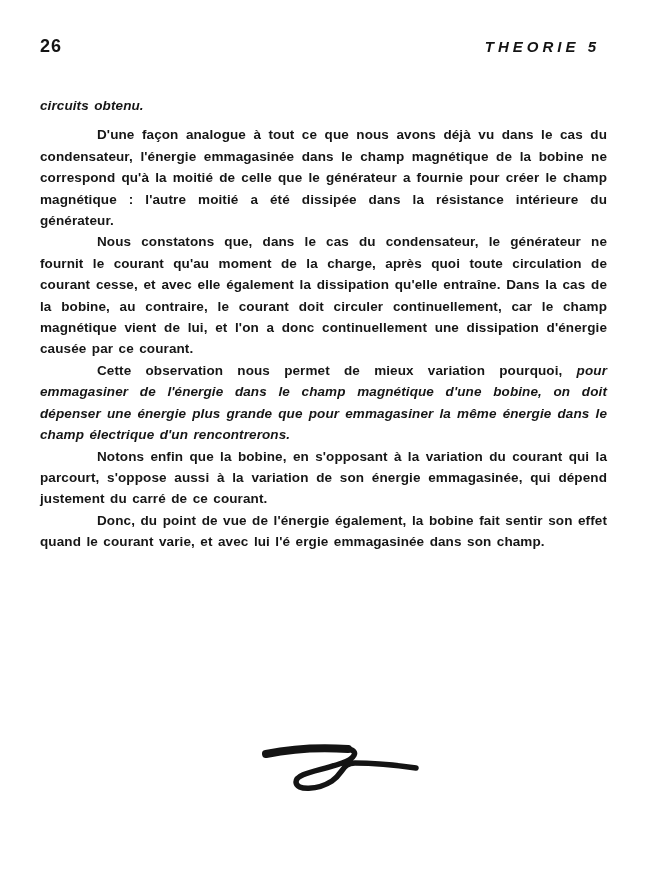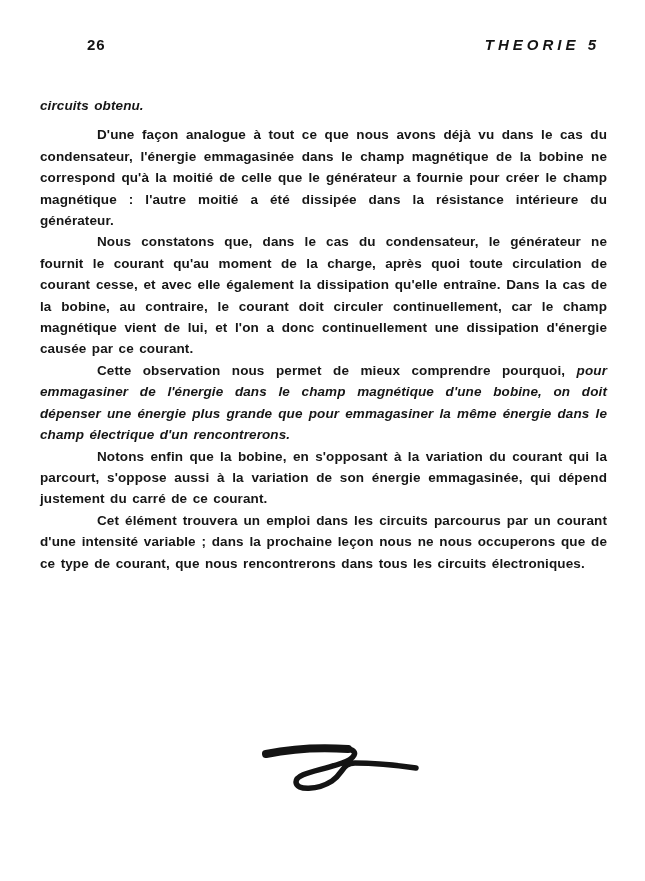--- a/index.html
+++ b/index.html
@@ -20,24 +20,23 @@
     position: absolute;
     top: 36px;
     left: 40px;
     width: 560px;
     display: flex;
     justify-content: space-between;
     align-items: baseline;
     color: #141414;
   }
   .page-number {
-    font-size: 15px;
+    font-size: 18px;
     font-weight: 700;
     letter-spacing: 1px;
-    margin-left: 47px;
   }
   .header-title {
     font-size: 15px;
     font-weight: 700;
     font-style: italic;
     letter-spacing: 4px;
   }
   .body-text {
     position: absolute;
     top: 95px;
@@ -77,23 +76,23 @@
 
   <div class="header">
     <span class="page-number">26</span>
     <span class="header-title">THEORIE 5</span>
   </div>
 
   <div class="body-text">
       <p class="no-indent"><span class="seg-italic">circuits obtenu.</span></p>
       <p><span class="seg-regular">D'une façon analogue à tout ce que nous avons déjà vu dans le cas du condensateur, l'énergie emmagasinée dans le champ magnétique de la bobine ne correspond qu'à la moitié de celle que le générateur a fournie pour créer le champ magnétique : l'autre moitié a été dissipée dans la résistance intérieure du générateur.</span></p>
       <p><span class="seg-regular">Nous constatons que, dans le cas du condensateur, le générateur ne fournit le courant qu'au moment de la charge, après quoi toute circulation de courant cesse, et avec elle également la dissipation qu'elle entraîne. Dans la cas de la bobine, au contraire, le courant doit circuler continuellement, car le champ magnétique vient de lui, et l'on a donc continuellement une dissipation d'énergie causée par ce courant.</span></p>
-      <p><span class="seg-regular">Cette observation nous permet de mieux comprendre pourquoi, </span><span class="seg-italic">pour emmagasiner de l'énergie dans le champ magnétique d'une bobine, on doit dépenser une énergie plus grande que pour emmagasiner la même énergie dans le champ électrique d'un rencontrerons.</span></p>
+      <p><span class="seg-regular">Cette observation nous permet de mieux variation pourquoi, </span><span class="seg-italic">pour emmagasiner de l'énergie dans le champ magnétique d'une bobine, on doit dépenser une énergie plus grande que pour emmagasiner la même énergie dans le champ électrique d'un rencontrerons.</span></p>
       <p><span class="seg-regular">Notons enfin que la bobine, en s'opposant à la variation du courant qui la parcourt, s'oppose aussi à la variation de son énergie emmagasinée, qui dépend justement du carré de ce courant.</span></p>
-      <p><span class="seg-regular">Cet élément trouvera un emploi dans les circuits parcourus par un courant d'une intensité variable ; dans la prochaine leçon nous ne nous occuperons que de ce type de courant, que nous rencontrerons dans tous les circuits électroniques.</span></p>
+      <p><span class="seg-regular">Donc, du point de vue de l'énergie également, la bobine fait sentir son effet quand le courant varie, et avec lui l'é ergie emmagasinée dans son champ.</span></p>
     </div>
 
   <svg class="flourish" viewBox="0 0 180 62" xmlns="http://www.w3.org/2000/svg">
     <path d="M 16 19 Q 55 11 98 14" fill="none" stroke="#141414" stroke-width="8" stroke-linecap="round"></path>
     <path d="M 98 14 C 110 16 104 24 92 28 C 70 36 46 38 46 47 C 46 56 68 55 82 46 C 94 38 92 28 105 28 C 125 28 145 30 166 33" fill="none" stroke="#141414" stroke-width="5.5" stroke-linecap="round" stroke-linejoin="round"></path>
   </svg>
 
 </div>
 
 </body></html>

